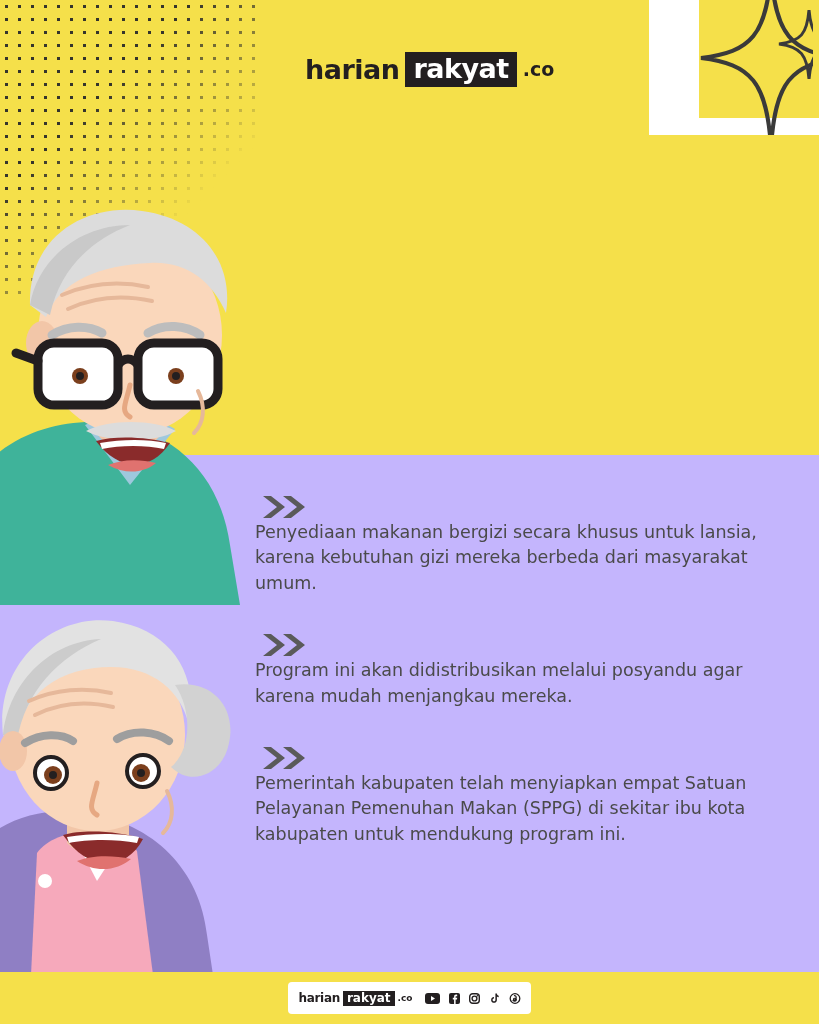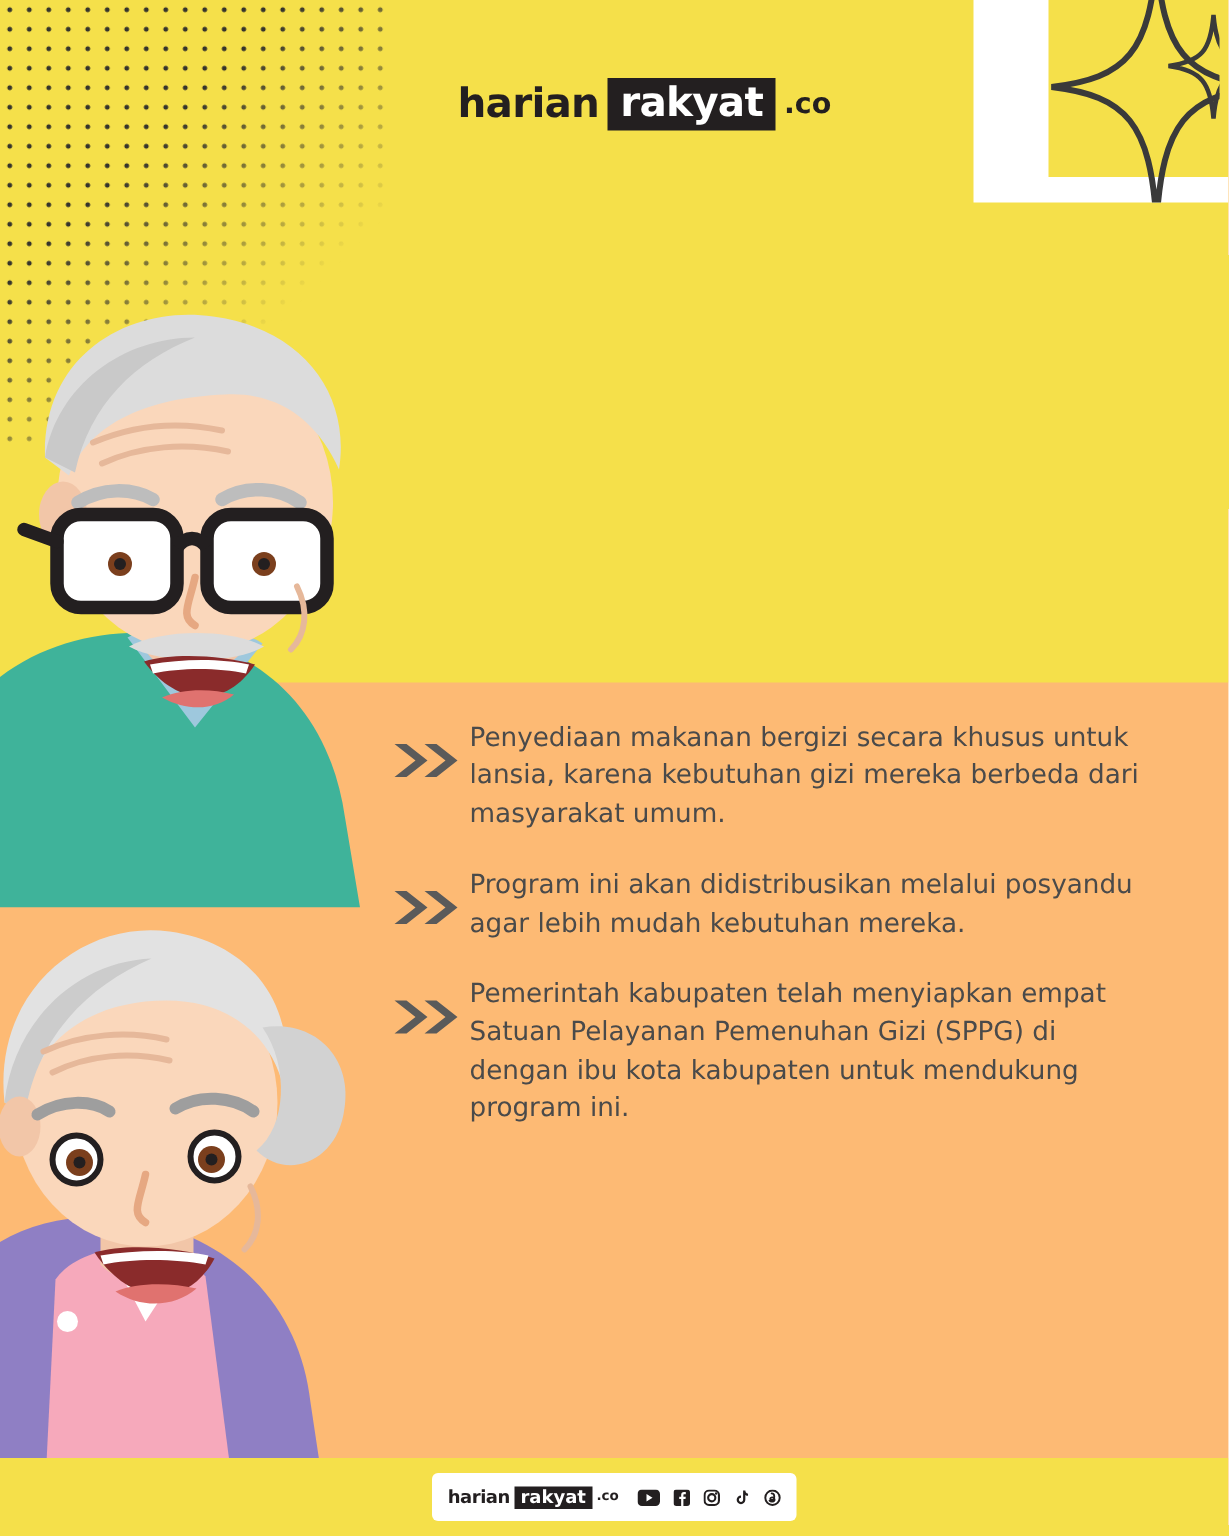--- a/index.html
+++ b/index.html
@@ -8,21 +8,21 @@
     background: #ffffff;
   }
   body {
     font-family: "DejaVu Sans", sans-serif;
   }
   #poster {
     position: relative;
     width: 819px;
     height: 1024px;
     overflow: hidden;
-    background: #fdba74;
+    background: #c4b5fd;
   }
 
   
   .yellow-band {
     position: absolute;
     left: 0;
     top: 0;
     width: 819px;
     height: 455px;
     background: #f5e04a;
@@ -121,20 +121,21 @@
     position: absolute;
     left: 255px;
     top: 480px;
     width: 520px;
   }
   .bullet {
     position: relative;
     display: flex;
     align-items: flex-start;
     margin-bottom: 22px;
+    flex-direction: column;
   }
   .chev {
     flex: 0 0 auto;
     width: 58px;
     padding-top: 14px;
     display: flex;
     justify-content: center;
   }
   .chev svg { display: block; }
   .btext {
@@ -339,32 +340,32 @@
       <span class="btext">Penyediaan makanan bergizi secara khusus untuk lansia, karena kebutuhan gizi mereka berbeda dari masyarakat umum.</span>
     </div>
 
     <div class="bullet">
       <span class="chev">
         <svg width="46" height="26" viewBox="0 0 46 26">
           <path d="M2 2 L16 13 L2 24 L10 24 L24 13 L10 2 Z" fill="#5a5a5a"></path>
           <path d="M22 2 L36 13 L22 24 L30 24 L44 13 L30 2 Z" fill="#5a5a5a"></path>
         </svg>
       </span>
-      <span class="btext">Program ini akan didistribusikan melalui posyandu agar lebih mudah kebutuhan mereka.</span>
+      <span class="btext">Program ini akan didistribusikan melalui posyandu agar karena mudah menjangkau mereka.</span>
     </div>
 
 
     <div class="bullet">
       <span class="chev">
         <svg width="46" height="26" viewBox="0 0 46 26">
           <path d="M2 2 L16 13 L2 24 L10 24 L24 13 L10 2 Z" fill="#5a5a5a"></path>
           <path d="M22 2 L36 13 L22 24 L30 24 L44 13 L30 2 Z" fill="#5a5a5a"></path>
         </svg>
       </span>
-      <span class="btext">Pemerintah kabupaten telah menyiapkan empat Satuan Pelayanan Pemenuhan Gizi (SPPG) di dengan ibu kota kabupaten untuk mendukung program ini.</span>
+      <span class="btext">Pemerintah kabupaten telah menyiapkan empat Satuan Pelayanan Pemenuhan Makan (SPPG) di sekitar ibu kota kabupaten untuk mendukung program ini.</span>
     </div>
 
   </div>
 
   <div class="footer">
     <div class="footer-pill">
       <span class="f-harian">harian</span>
       <span class="f-rakyat">rakyat</span>
       <span class="f-co">.co</span>
 

